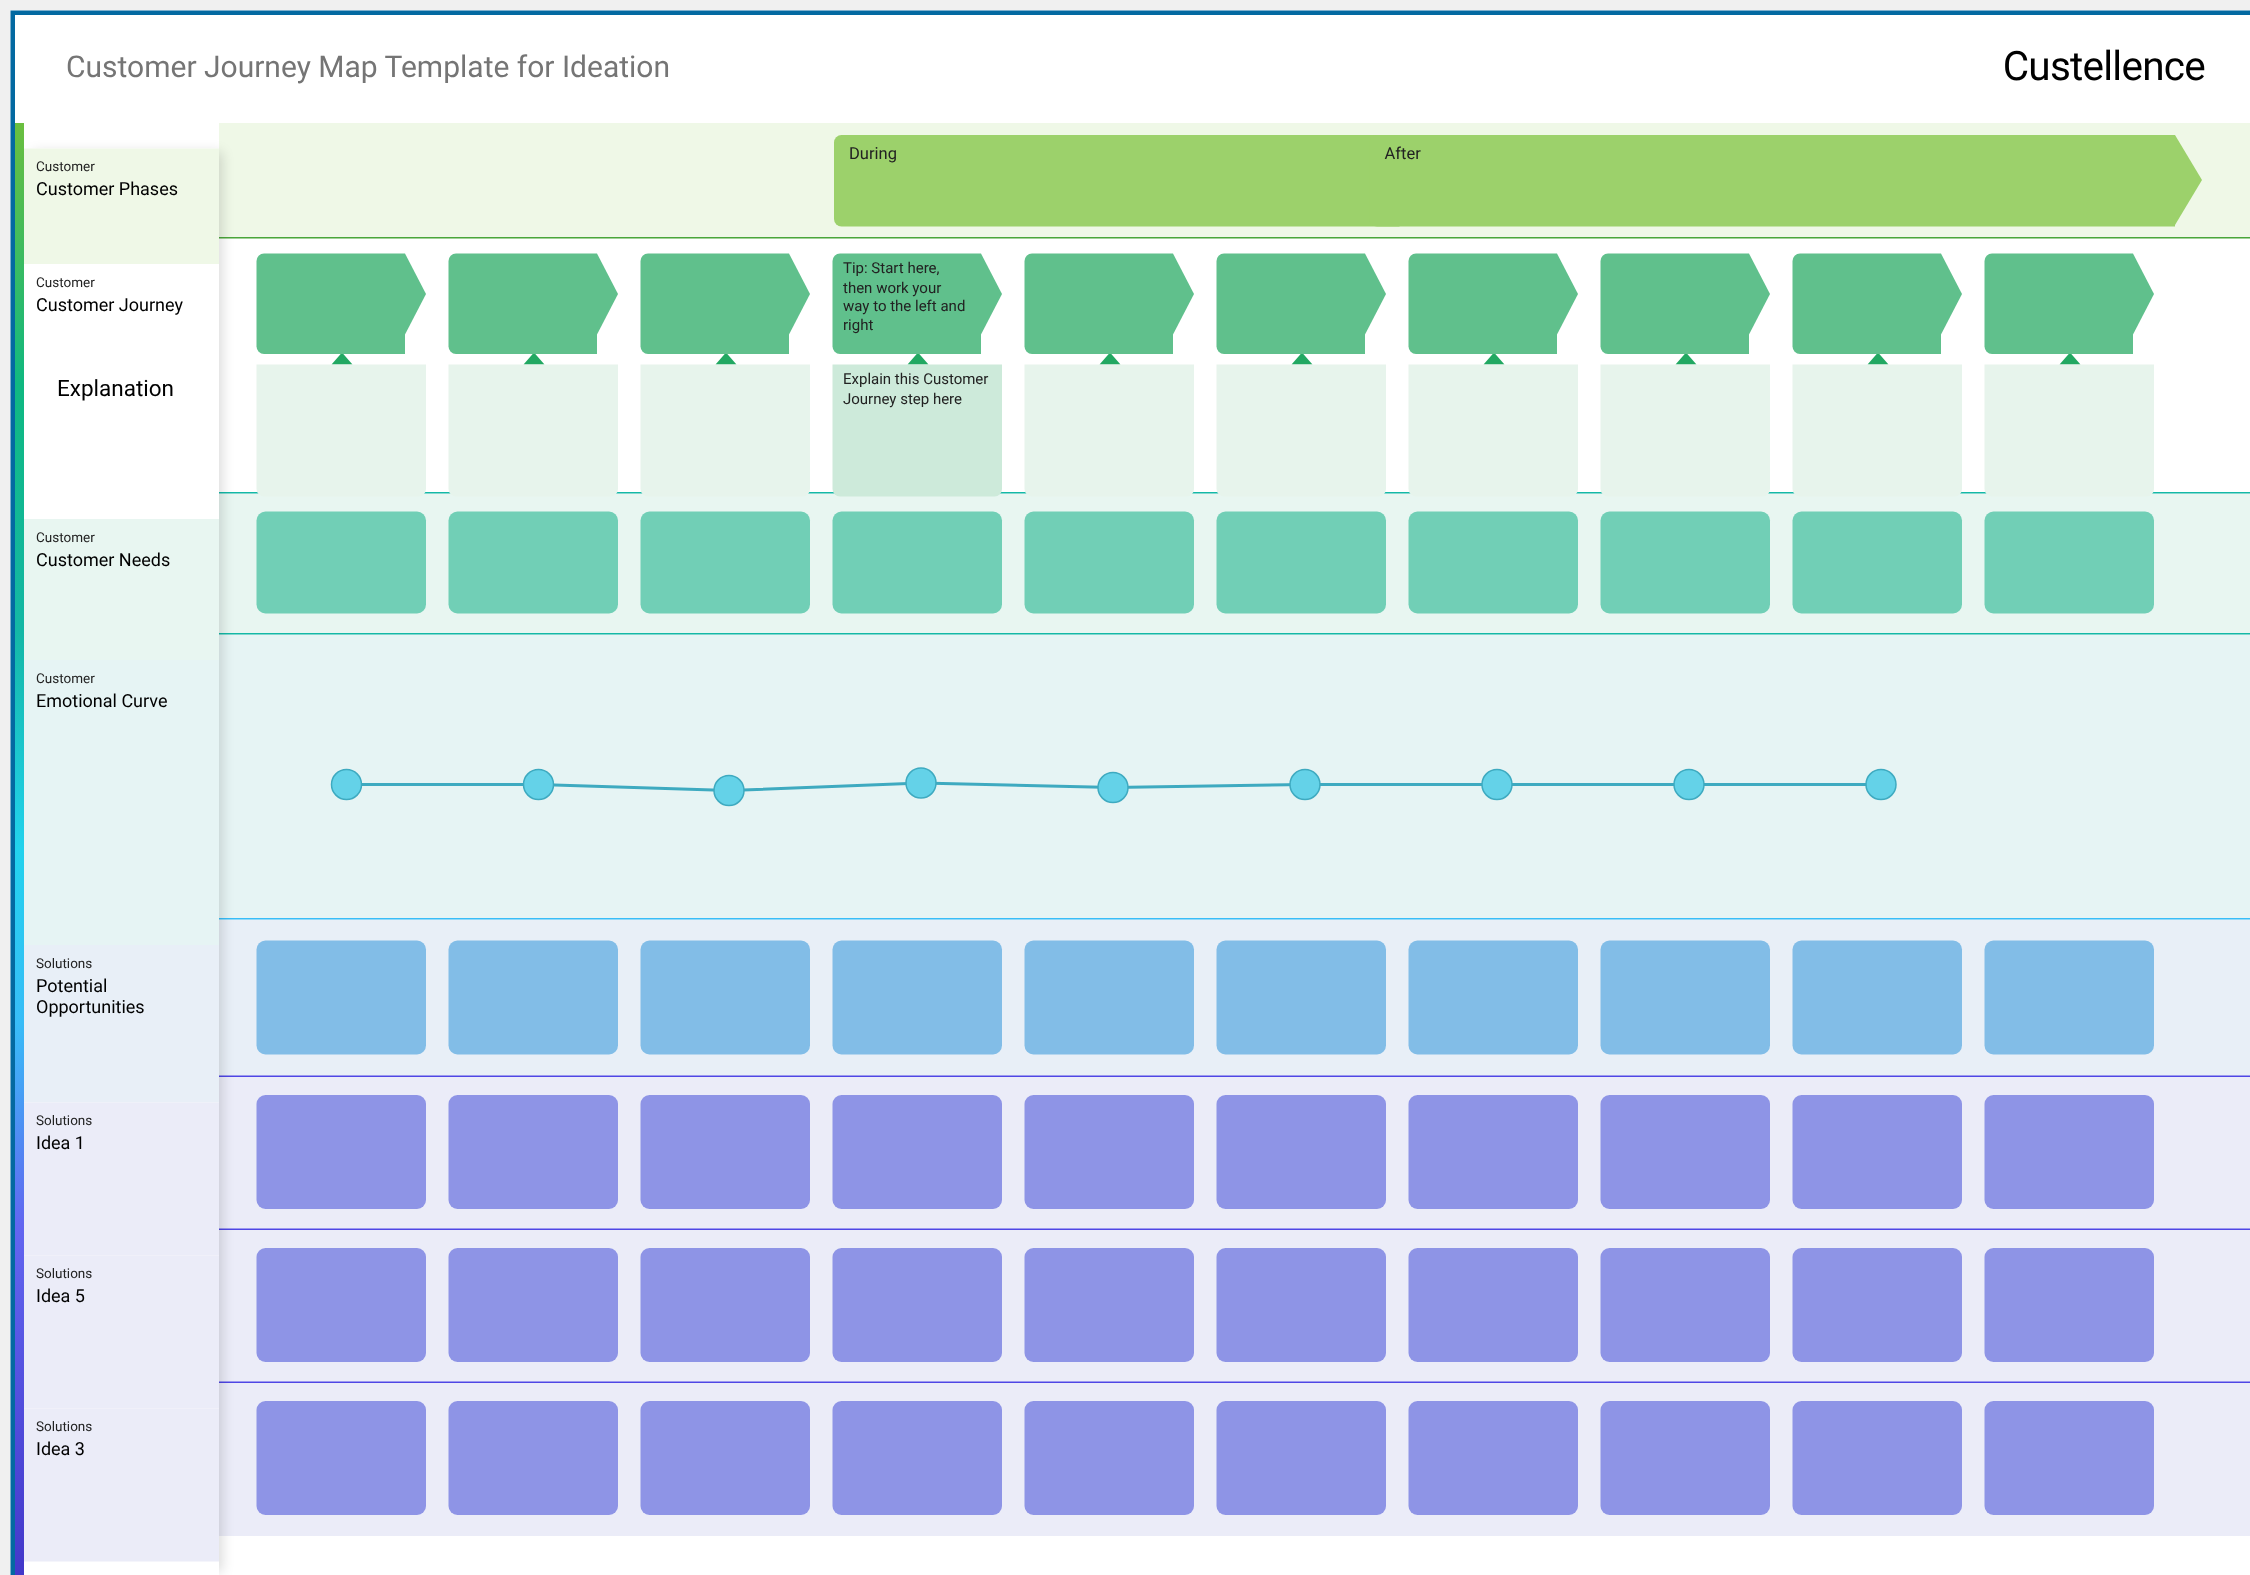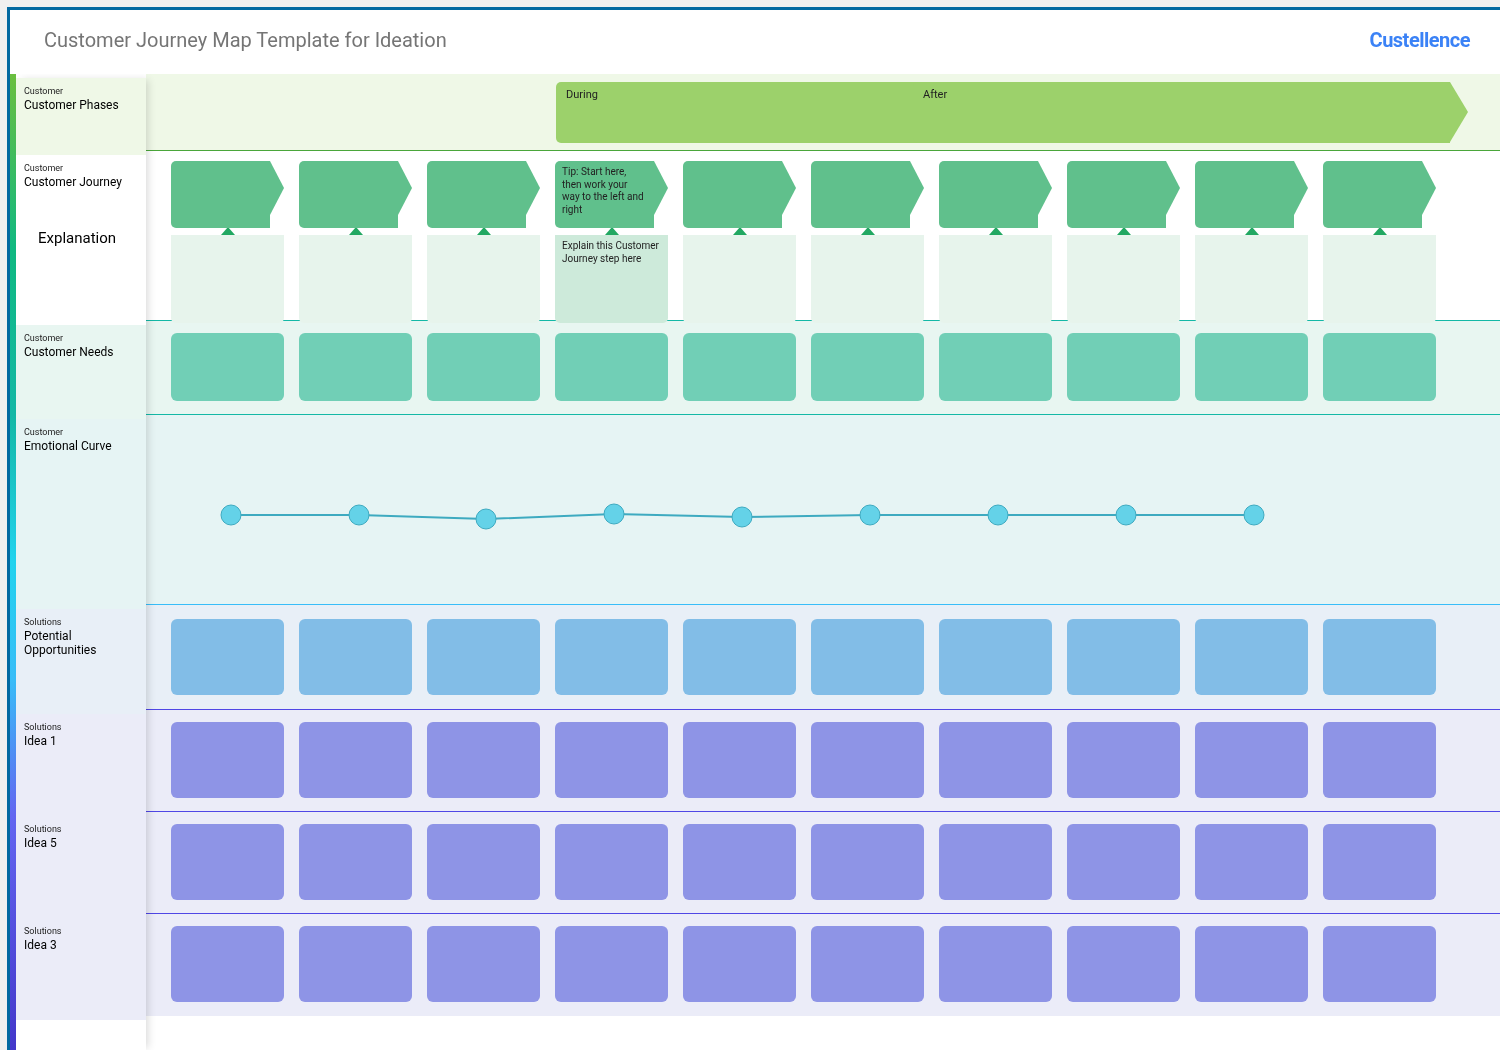--- a/index.html
+++ b/index.html
@@ -1,23 +1,23 @@
 <!DOCTYPE html>
 <html><head>
 <meta charset="utf-8">
 <style>
 *{box-sizing:border-box;margin:0;padding:0}
 body{font-family:-apple-system,BlinkMacSystemFont,"Segoe UI",Roboto,Arial,sans-serif;background:#f0f0f0;width:1500px;height:1050px;overflow:hidden}
 .app{background:#fff;border:3px solid #0369a1;width:1496px;height:1046px;margin:7px;display:flex;flex-direction:column}
 .header{display:flex;justify-content:space-between;align-items:center;padding:18px 30px 22px 34px}
 .title{font-size:20px;color:#757575;font-weight:400}
-.brand{font-size:20px;font-weight:700;color:#3b82f6;letter-spacing:-0.5px}
+.brand{font-size:27px;font-weight:400;color:#000000;letter-spacing:-0.5px}
 .canvas{flex:1;position:relative;overflow:hidden}
 .gradient-bar{position:absolute;left:0;top:0;bottom:0;width:6px;background:linear-gradient(to bottom,#6bbf3f 0%,#10b981 18%,#14b8a6 35%,#22d3ee 50%,#38bdf8 62%,#6366f1 76%,#4338ca 100%)}
-.label-col{position:absolute;left:6px;top:4px;bottom:0;width:130px;background:#fff;box-shadow:4px 0 8px -2px rgba(0,0,0,0.15);z-index:5}
+.label-col{position:absolute;left:6px;top:17px;bottom:0;width:130px;background:#fff;box-shadow:4px 0 8px -2px rgba(0,0,0,0.15);z-index:5}
 .lane{position:absolute;left:136px;right:0}
 .label-cell{position:absolute;left:0;width:130px;padding:8px 8px}
 .cat{font-size:9px;color:#222;font-weight:400}
 .lab{font-size:12px;color:#000;font-weight:400;margin-top:2px}
 .sublab{font-size:15px;color:#000;margin-top:5px}
 
 
 .bg-phases{background:#eff8e7}
 .bg-journey{background:#fff}
 .bg-needs{background:#e8f6f1}

